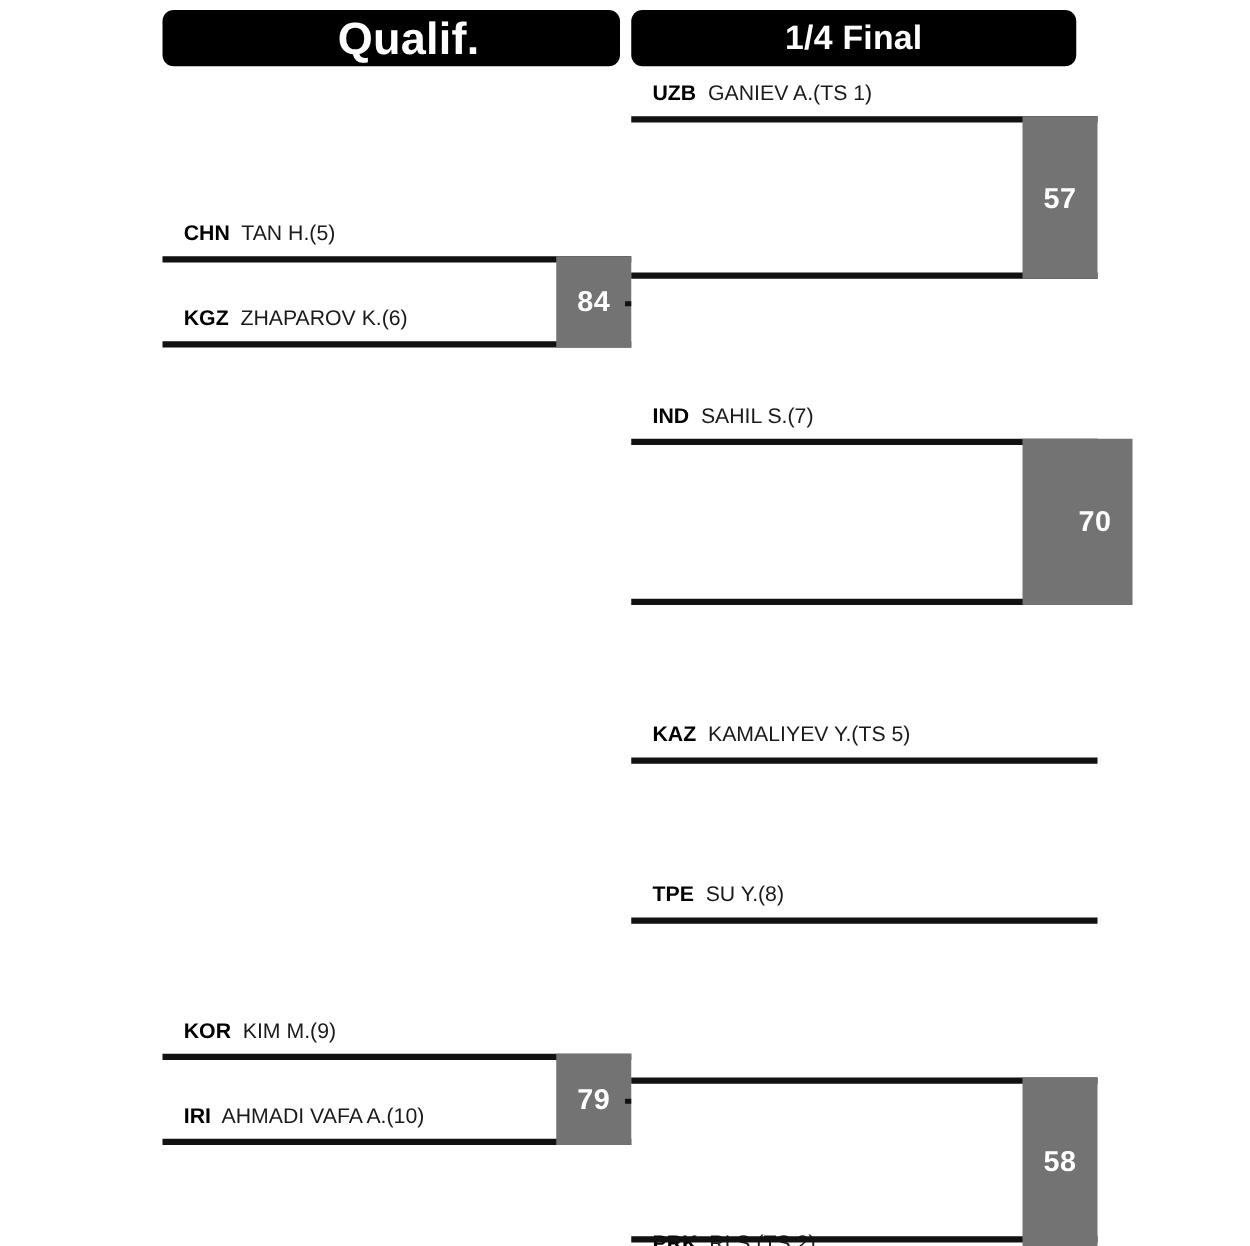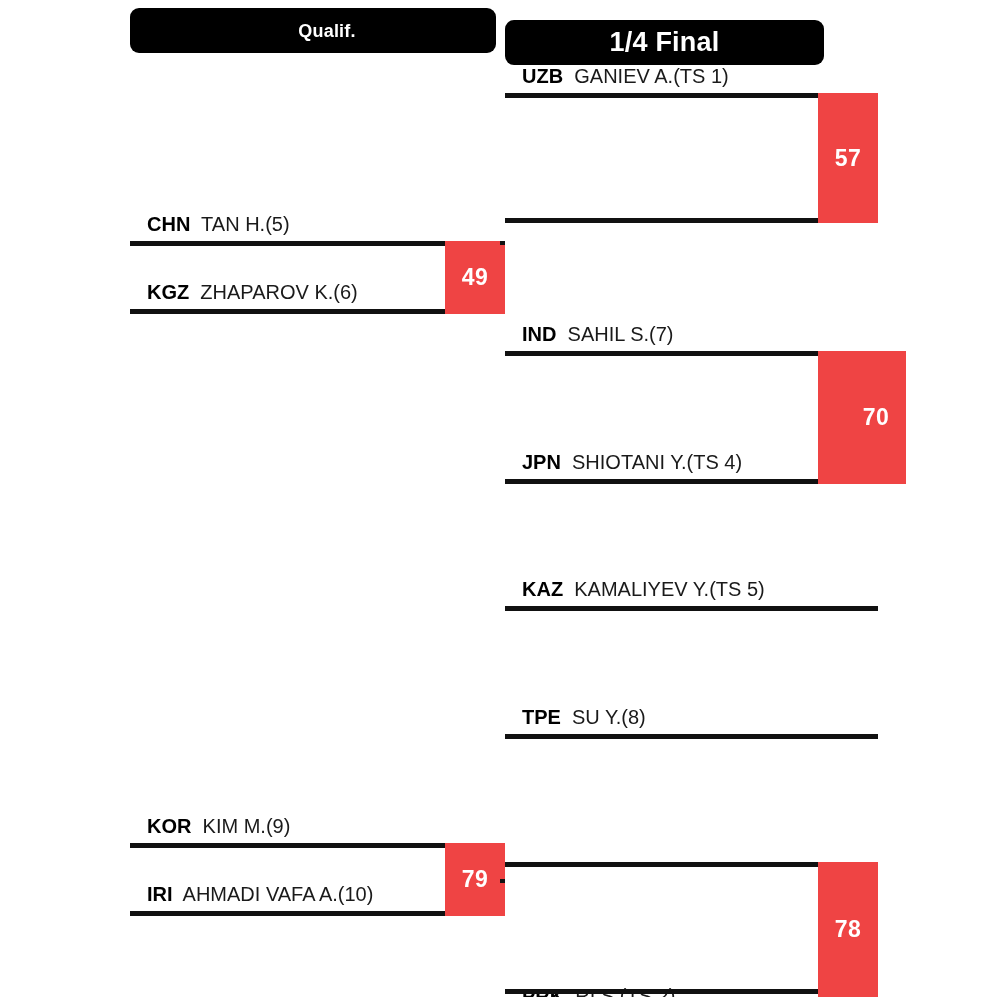--- a/index.html
+++ b/index.html
@@ -20,50 +20,50 @@
     border-radius:9px;
     color:#ffffff;
     font-weight:bold;
     display:flex;align-items:center;justify-content:center;
     letter-spacing:0.2px;
   }
   .round-header .hlabel{
     color:#ffffff;font-weight:bold;line-height:1;
   }
   #hdr-qualif{left:130px;top:8px;width:366px;height:45px;}
-  #hdr-qualif .hlabel{font-size:18px;margin-left:28px;}
-  #hdr-quarter{left:505px;top:20px;width:319px;height:45px;justify-content:center;}
+  #hdr-qualif .hlabel{font-size:36px;margin-left:28px;}
+  #hdr-quarter{left:505px;top:8px;width:356px;height:45px;justify-content:center;}
   #hdr-quarter .hlabel{font-size:27px;}
 
   
   .match{position:absolute;}
 
   
   .rule{
     position:absolute;
     height:5px;
     background:#111111;
     left:0;
   }
 
   
   .player{
     position:absolute;
     white-space:nowrap;
-    font-size:20px;
+    font-size:17px;
     color:#1a1a1a;
     line-height:1;
   }
   .player .noc{font-weight:bold;color:#000000;}
   .player .pname{font-weight:normal;color:#1a1a1a;}
 
   
   .scorebox{
     position:absolute;
-    background:#ef4444;
+    background:#737373;
     color:#ffffff;
     display:flex;align-items:center;justify-content:center;
     font-weight:bold;
     font-size:23px;
     letter-spacing:0.5px;
   }
 
   
   .connector{
     position:absolute;
@@ -77,36 +77,36 @@
 <div class="stage">
 
   <div class="round-header" id="hdr-qualif">
     <span class="hlabel">Qualif.</span>
   </div>
 
   <div class="round-header" id="hdr-quarter">
     <span class="hlabel">1/4 Final</span>
   </div>
 
-  <div class="match" id="q1" style="left:130px;top:178px;width:375px;height:105px;margin-top:36px;">
+  <div class="match" id="q1" style="left:130px;top:178px;width:375px;height:105px;">
 
     <div class="player" style="left:17px;top:0px;">
       <span class="noc">CHN&nbsp;</span>
       <span class="pname">TAN H.(5)</span>
     </div>
     <div class="rule" style="top:27px;width:375px;"></div>
 
     <div class="player" style="left:17px;top:68px;">
       <span class="noc">KGZ&nbsp;</span>
       <span class="pname">ZHAPAROV K.(6)</span>
     </div>
     <div class="rule" style="top:95px;width:375px;"></div>
 
     <div class="scorebox" style="left:315px;top:27px;width:60px;height:73px;">
-      <span>49</span>
+      <span>84</span>
     </div>
   </div>
   <div class="connector" style="left:505px;top:241px;width:0px;"></div>
   <div class="connector" style="left:500px;top:241px;width:5px;"></div>
 
   <div class="match" id="q2" style="left:130px;top:816px;width:375px;height:105px;">
 
     <div class="player" style="left:17px;top:0px;">
       <span class="noc">KOR&nbsp;</span>
       <span class="pname">KIM M.(9)</span>
@@ -140,24 +140,20 @@
   </div>
 
   <div class="match" id="qf2" style="left:505px;top:324px;width:373px;height:165px;">
 
     <div class="player" style="left:17px;top:0px;">
       <span class="noc">IND&nbsp;</span>
       <span class="pname">SAHIL S.(7)</span>
     </div>
     <div class="rule" style="top:27px;width:373px;"></div>
 
-    <div class="player" style="left:17px;top:128px;">
-      <span class="noc">JPN&nbsp;</span>
-      <span class="pname">SHIOTANI Y.(TS 4)</span>
-    </div>
     <div class="rule" style="top:155px;width:373px;"></div>
 
     <div class="scorebox" style="left:313px;top:27px;width:60px;height:133px;padding-left:28px;">
       <span>70</span>
     </div>
   </div>
 
   <div class="match" id="qf3" style="left:505px;top:579px;width:373px;height:165px;">
 
     <div class="player" style="left:17px;top:0px;">
@@ -178,19 +174,19 @@
 
     <div class="rule" style="top:0px;width:373px;"></div>
 
     <div class="player" style="left:17px;top:88px;margin-top:36px;">
       <span class="noc">PRK&nbsp;</span>
       <span class="pname">RI S.(TS 2)</span>
     </div>
     <div class="rule" style="top:127px;width:373px;"></div>
 
     <div class="scorebox" style="left:313px;top:0px;width:60px;height:135px;">
-      <span>78</span>
+      <span>58</span>
     </div>
   </div>
 
   <div class="connector" style="left:500px;top:879px;width:5px;"></div>
 
 </div>
 
 </body></html>

